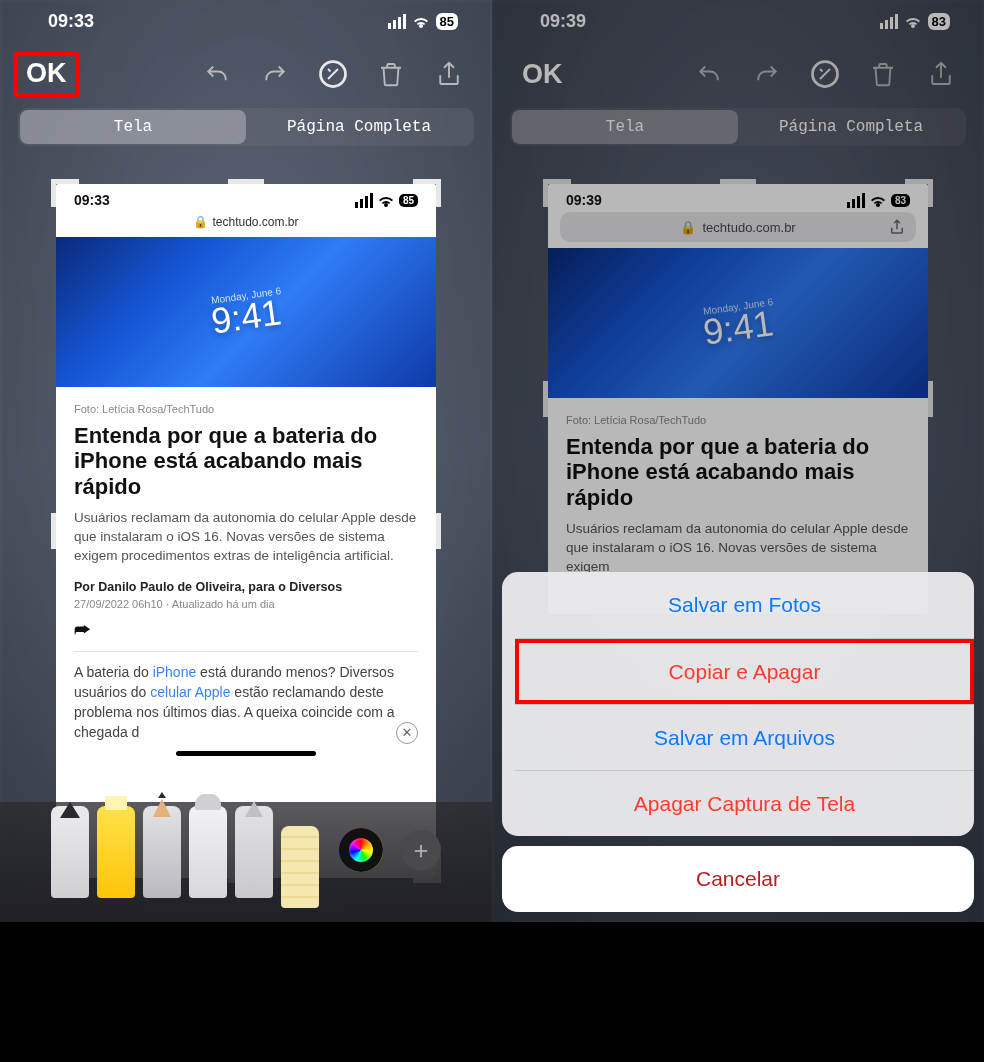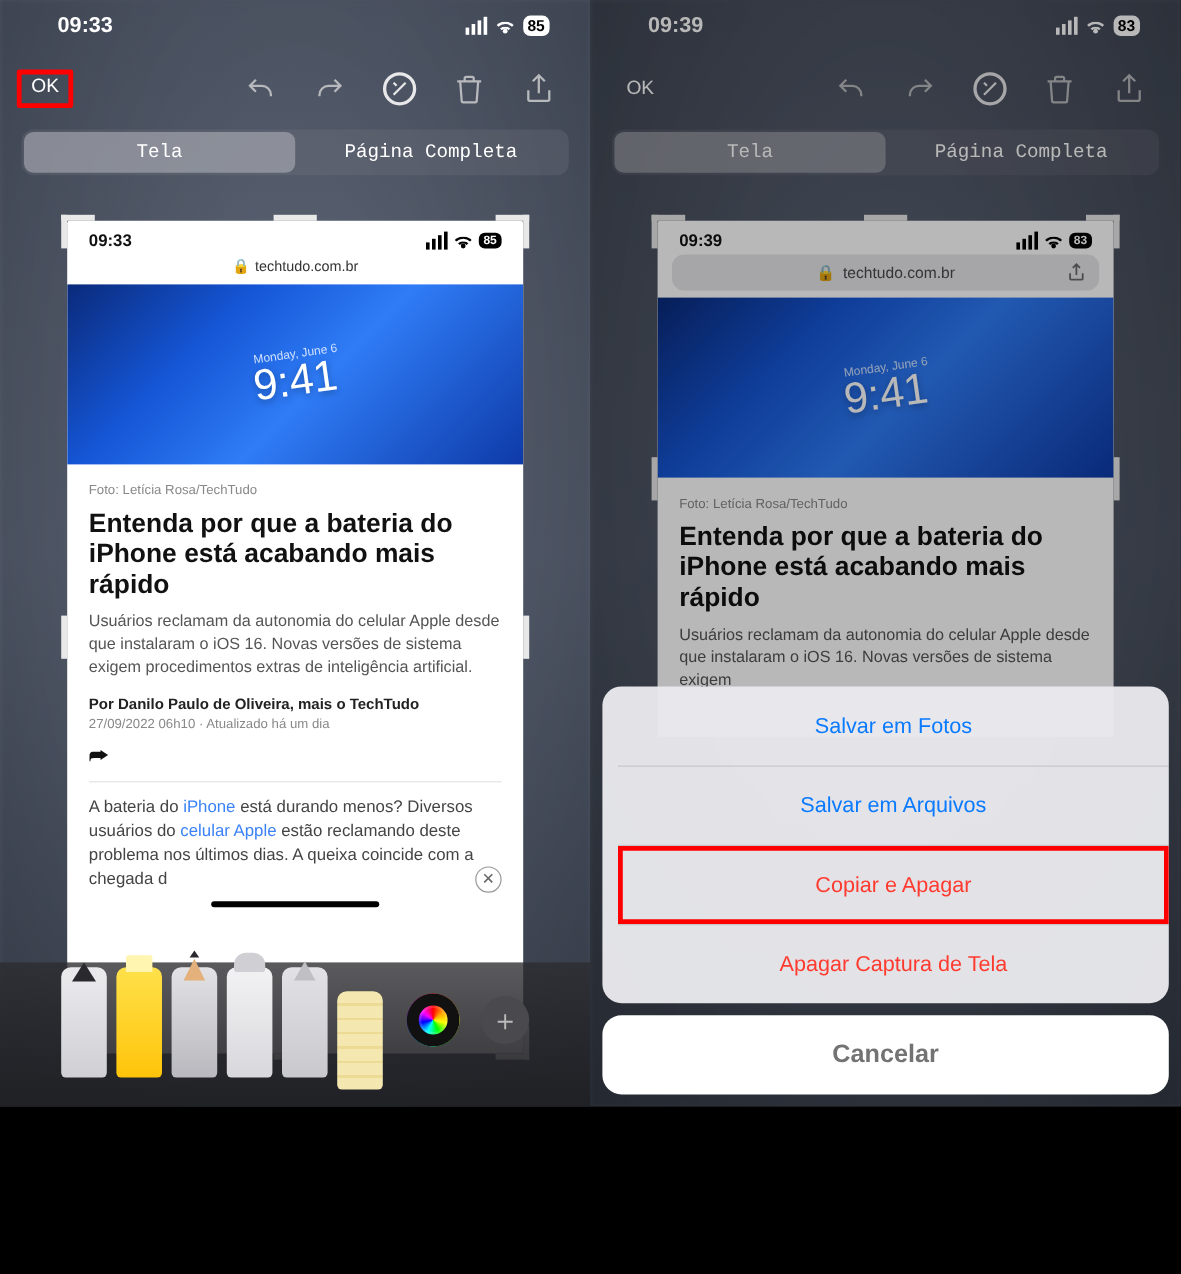--- a/index.html
+++ b/index.html
@@ -46,21 +46,21 @@
     padding: 1px 4px; border-radius: 6px;
   }
   
   .toolbar {
     position: relative; z-index: 5;
     height: 64px;
     display: flex; align-items: center;
     padding: 0 18px 0 20px;
   }
   .ok-btn {
-    color: #fff; font-size: 16px; font-weight: 400;
+    color: #fff; font-size: 27px; font-weight: 700;
     padding: 6px 10px;
     text-align: right;
   }
   .ok-highlight {
     border: 4px solid #ff0000;
     border-radius: 2px;
     padding: 2px 8px 4px 8px;
     margin-left: -6px;
   }
   .toolbar-spacer { flex: 1; }
@@ -226,36 +226,36 @@
     display: flex; flex-direction: column; gap: 10px;
   }
   .sheet-group {
     background: rgba(234,234,238,.96);
     border-radius: 16px;
     overflow: hidden;
   }
   .sheet-btn {
     height: 66px;
     display: flex; align-items: center; justify-content: center;
-    font-size: 18px;
+    font-size: 21px;
     color: #0a7aff;
     border-top: 1px solid rgba(0,0,0,.12);
     cursor: pointer;
     margin-left: 13px;
   }
   .sheet-btn:first-child { border-top: none; }
   .sheet-btn.destructive { color: #ff3b30; }
   .sheet-btn.highlight { box-shadow: inset 0 0 0 4px #ff0000; }
   .sheet-cancel {
     background: #fff;
     border-radius: 16px;
     height: 66px;
     display: flex; align-items: center; justify-content: center;
-    font-size: 21px; font-weight: 700;
-    color: #737373;
+    font-size: 21px; font-weight: 400;
+    color: #b91c1c;
     cursor: pointer;
   }
   
   .bars { display:inline-flex; align-items:flex-end; gap:2px; }
   .bars i { width:3px; background: currentColor; display:block; }
   .bars i:nth-child(1){height:6px} .bars i:nth-child(2){height:9px} .bars i:nth-child(3){height:12px} .bars i:nth-child(4){height:15px}
   .wifi { width:18px; height:14px; position:relative; }
   .wifi::before, .wifi::after {
     content:""; position:absolute; left:50%; bottom:0; transform:translateX(-50%);
     border:2px solid currentColor; border-bottom:none; border-left-color:transparent; border-right-color:transparent;
@@ -357,21 +357,21 @@
         <div class="hero">
           <div style="text-align:center">
             <div class="date">Monday, June 6</div>
             <div class="clock">9:41</div>
           </div>
         </div>
         <div class="article">
           <div class="caption">Foto: Letícia Rosa/TechTudo</div>
           <div class="headline">Entenda por que a bateria do iPhone está acabando mais rápido</div>
           <div class="lead">Usuários reclamam da autonomia do celular Apple desde que instalaram o iOS 16. Novas versões de sistema exigem procedimentos extras de inteligência artificial.</div>
-          <div class="byline">Por Danilo Paulo de Oliveira, mais o TechTudo</div>
+          <div class="byline">Por Danilo Paulo de Oliveira, para o Diversos</div>
           <div class="dateline">27/09/2022 06h10 · Atualizado há um dia</div>
           <div class="share-glyph">⮫</div>
           <hr class="rule">
           <p class="body-p">
             <span>A bateria do </span><span class="kw">iPhone</span><span> está durando menos? Diversos usuários do </span><span class="kw">celular Apple</span><span> estão reclamando deste problema nos últimos dias. A queixa coincide com a chegada d</span>
             <span class="close-x">✕</span>
           </p>
           <div class="home-ind"></div>
         </div>
       </div>
@@ -491,19 +491,19 @@
         </div>
       </div>
     </div>
   </div>
 
   <div class="dim"></div>
 
   <div class="sheet">
     <div class="sheet-group">
       <div class="sheet-btn">Salvar em Fotos</div>
+      <div class="sheet-btn destructive highlight">Copiar e Apagar</div>
       <div class="sheet-btn">Salvar em Arquivos</div>
-      <div class="sheet-btn destructive highlight">Copiar e Apagar</div>
       <div class="sheet-btn destructive">Apagar Captura de Tela</div>
     </div>
     <div class="sheet-cancel">Cancelar</div>
   </div>
 </div>
 
 </body></html>

